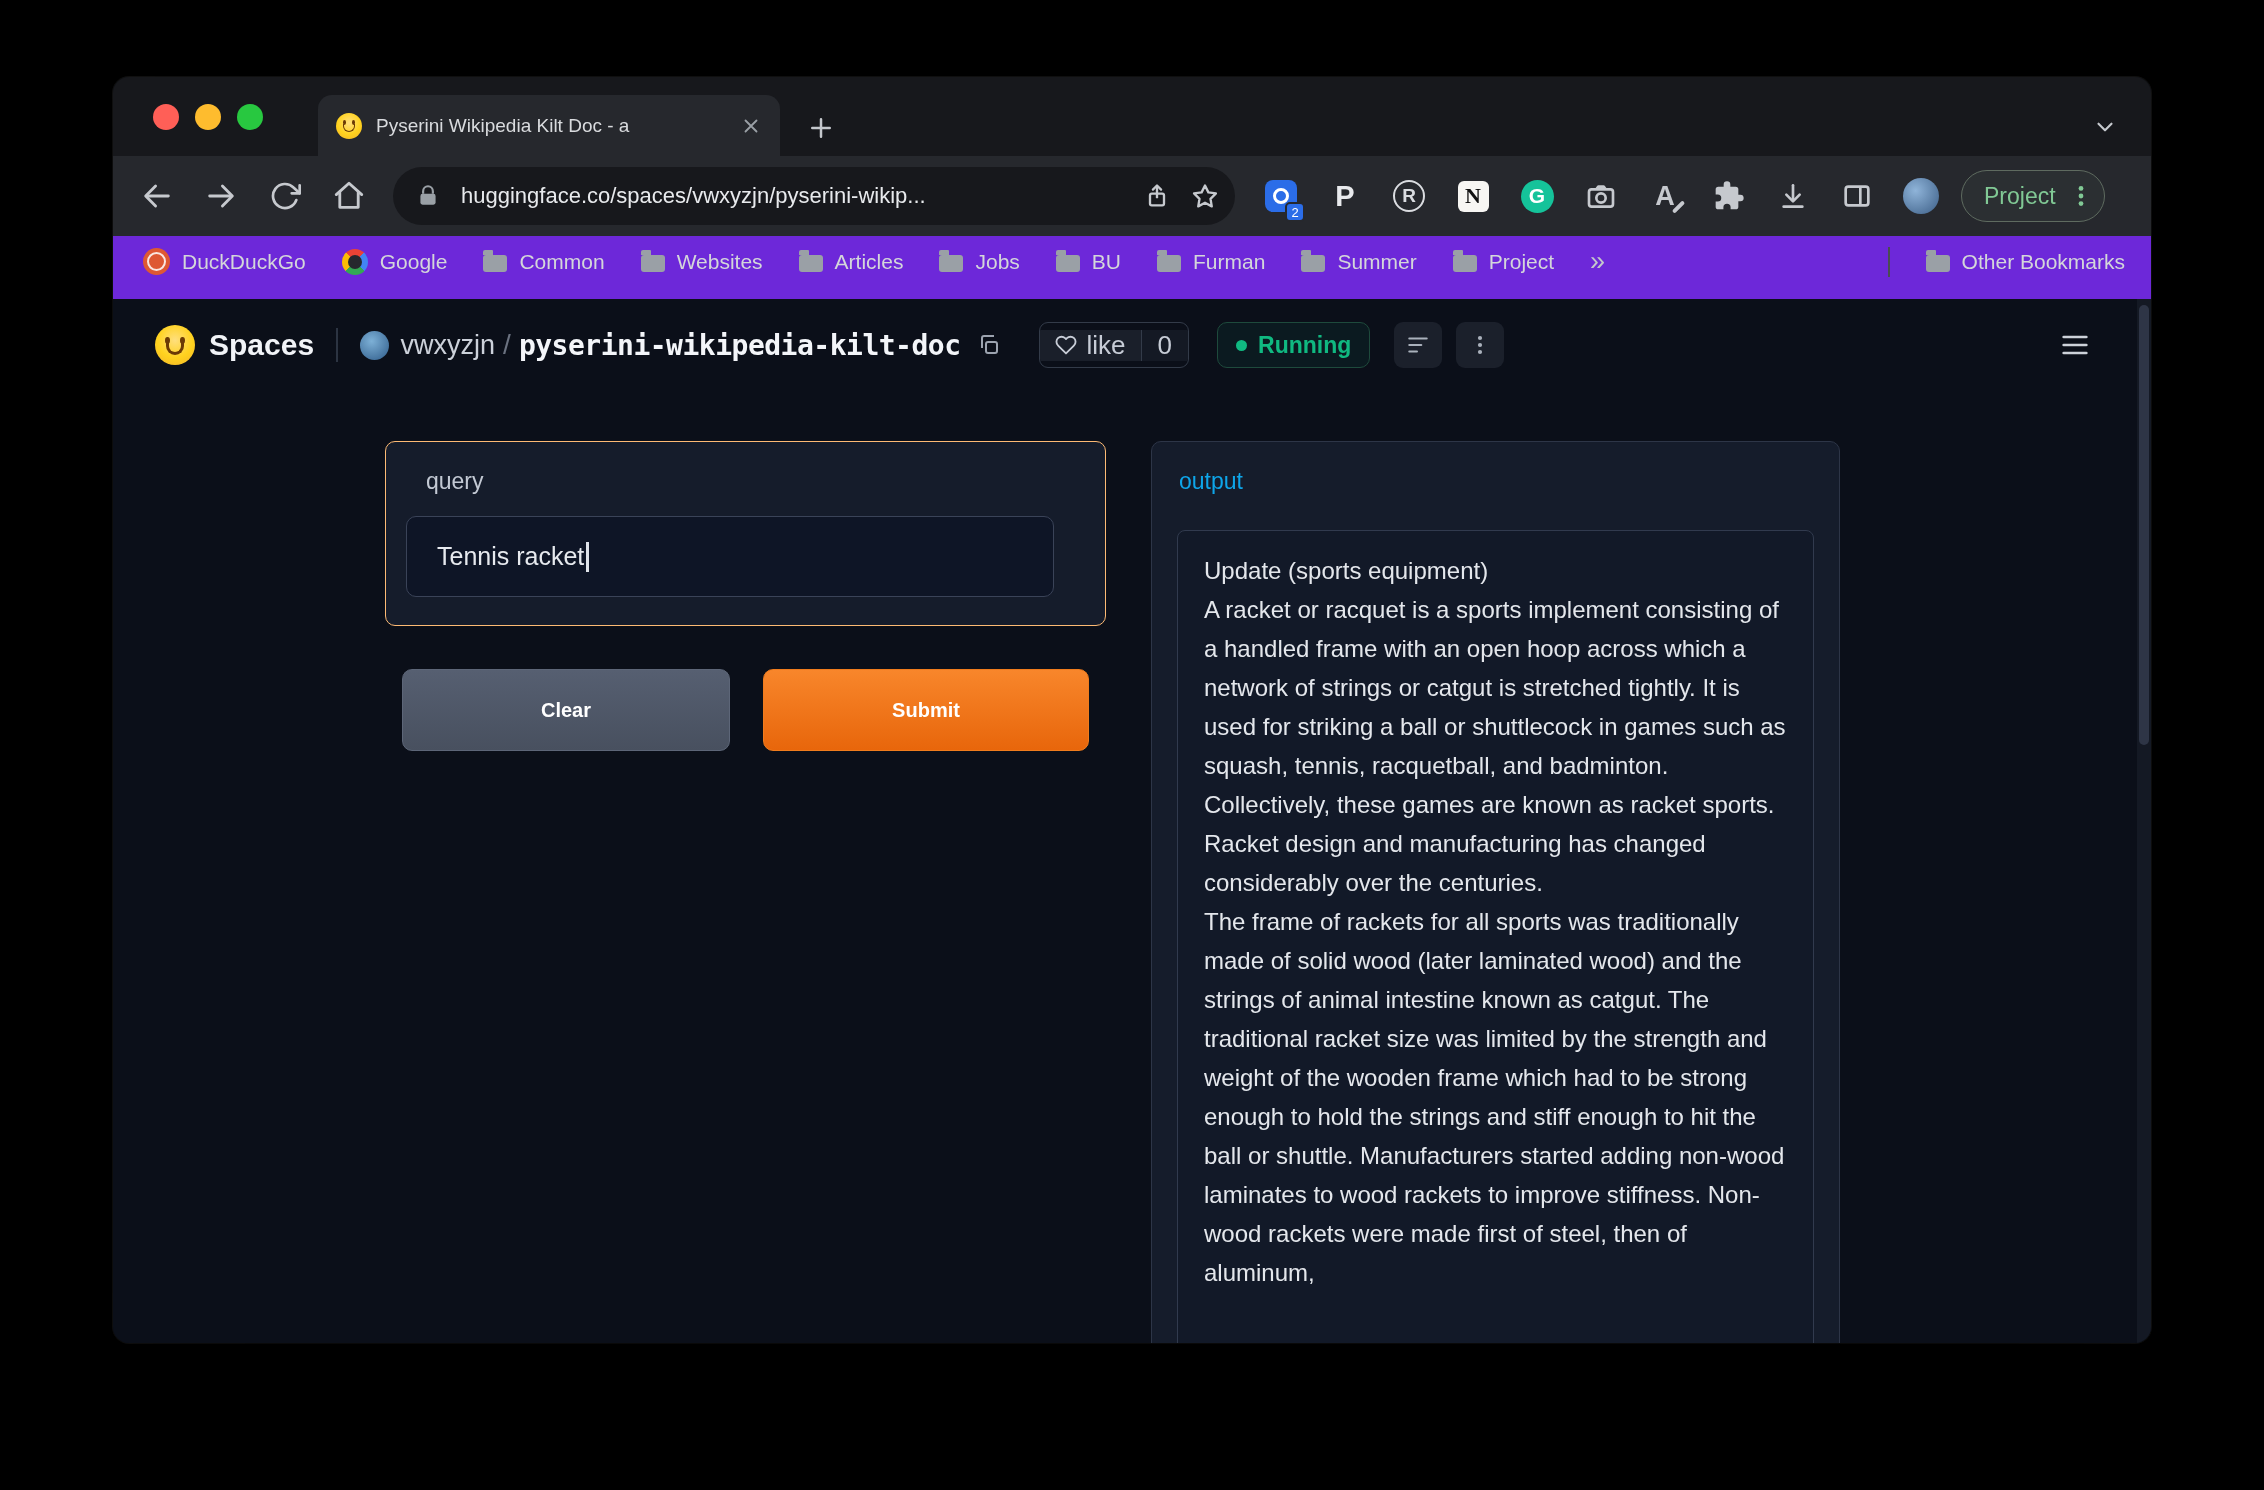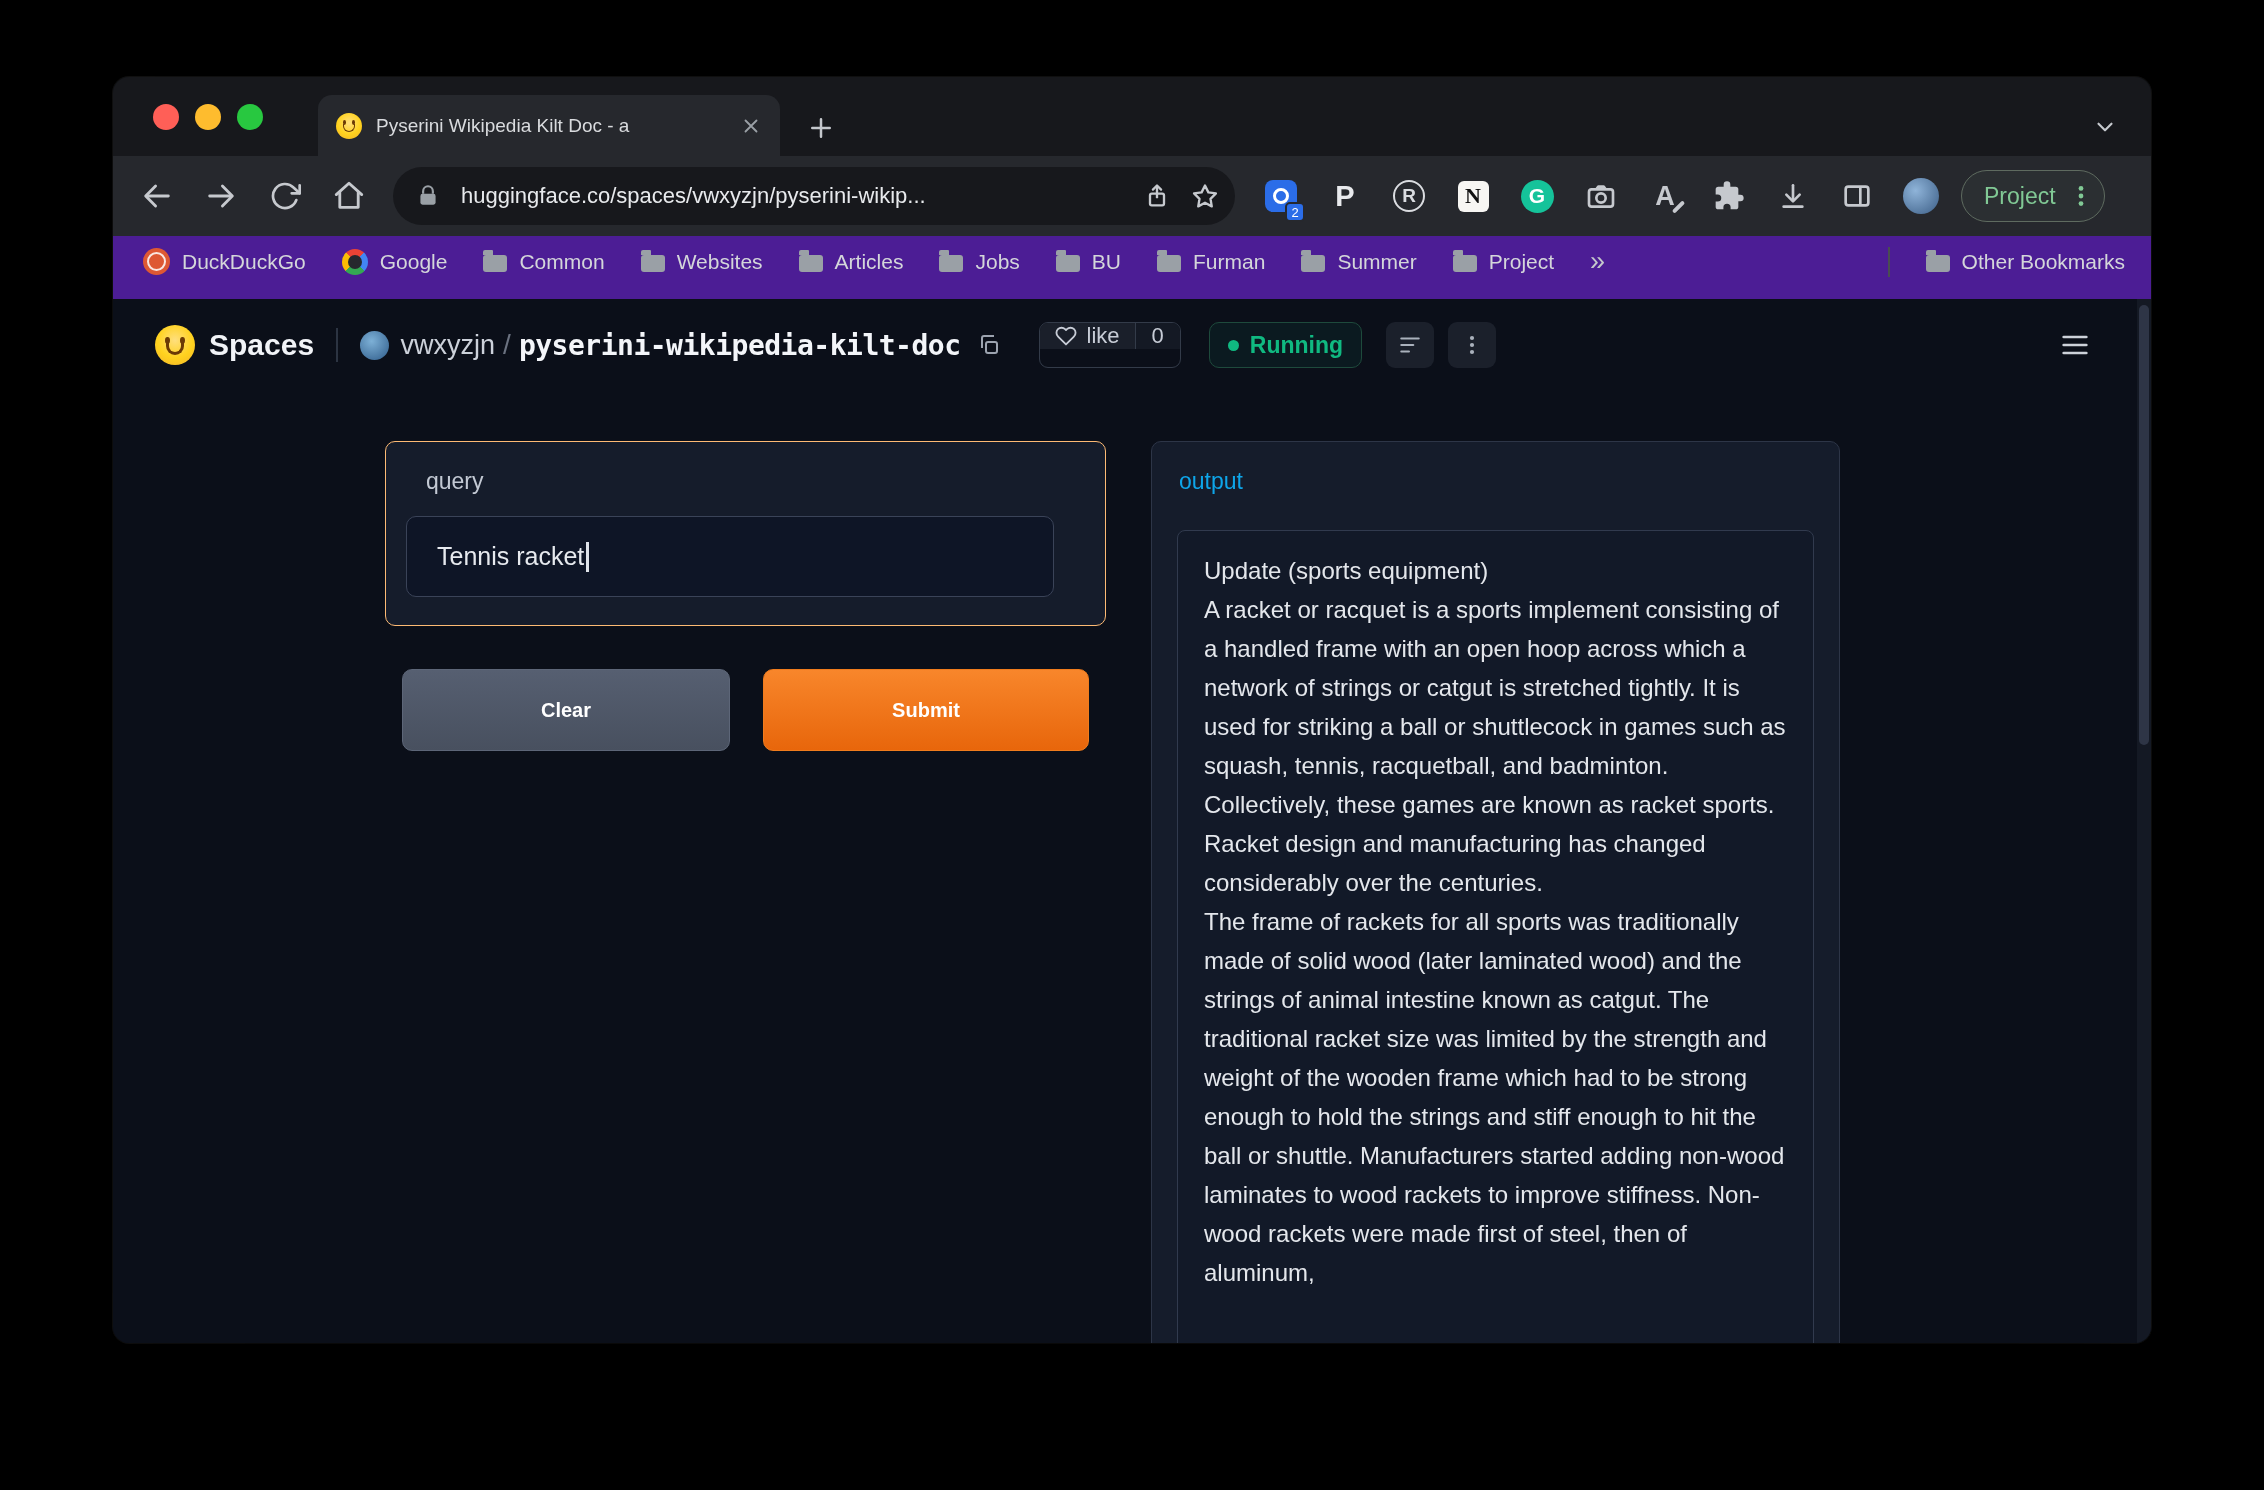--- a/index.html
+++ b/index.html
@@ -46,21 +46,21 @@
   .ext-a { position:relative; font-size:27px; font-weight:700; color:#c6c9ce; }
   .ext-a::after { content:""; position:absolute; right:-11px; bottom:3px; width:15px; height:4px;
                   background:#c6c9ce; transform:rotate(-45deg); border-radius:2px; }
   .avatar-browser { width:36px; height:36px; border-radius:50%;
                     background:radial-gradient(circle at 35% 35%, #8fb4d9, #3c5e86); }
   .update-btn { height:52px; border-radius:26px; border:1.5px solid #5f6b60; color:#81c995;
                 font-size:23px; display:flex; align-items:center; gap:12px; padding:0 10px 0 22px;
                 margin-left:18px; background:rgba(129,201,149,.05); }
 
   
-  .bookmarks { height:63px; background:#4c1d95; display:flex; align-items:center;
+  .bookmarks { height:63px; background:#6d28d9; display:flex; align-items:center;
                padding:0 26px 12px 30px; gap:36px; font-size:21px; color:#d4d6da;justify-content:space-between; }
   .bm { display:flex; align-items:center; gap:12px; white-space:nowrap; }
   .folder { width:24px; height:17px; background:#9aa0a6; border-radius:3px; position:relative; margin-top:3px; }
   .folder::before { content:""; position:absolute; top:-5px; left:0; width:10px; height:5px;
                     background:#9aa0a6; border-radius:2px 1px 0 0; }
   .ddg-icon { width:27px; height:27px; border-radius:50%; background:#de5833; position:relative; }
   .ddg-icon::before { content:""; position:absolute; inset:4px; border:2px solid #fff; border-radius:50%; opacity:.85; }
   .g-icon { width:26px; height:26px; border-radius:50%; position:relative;
             background:conic-gradient(from -45deg, #ea4335 0 25%, #4285f4 0 50%, #34a853 0 75%, #fbbc05 0 100%); }
   .g-icon::after { content:""; position:absolute; inset:6px; background:#26282d; border-radius:50%; }
@@ -81,22 +81,22 @@
   .hdr-logo { font-size:40px; }
   .spaces-label { font-size:30px; font-weight:700; color:#f1f3f7; margin-left:14px; }
   .hdr-divider { width:1.5px; height:34px; background:#2c3442; margin:0 22px; }
   .hf-avatar { width:29px; height:29px; border-radius:50%;
                background:radial-gradient(circle at 40% 35%, #7db0d6, #2f5c8a); }
   .owner { font-size:27px; color:#ccd1da; margin-left:12px; }
   .slash { font-size:28px; color:#6b7280; margin:0 8px; }
   .space-name { font-family:"DejaVu Sans Mono", monospace; font-weight:700; font-size:28px;
                 color:#f3f5f9; letter-spacing:-0.5px; }
   .copy-btn { margin-left:16px; display:flex; }
-  .like-pill { display:flex; align-items:flex-start; height:46px; border:1px solid #333b49; border-radius:9px;
-               overflow:hidden; margin-left:38px; font-size:22px; color:#c7ccd6; }
+  .like-pill { display:flex; align-items:center; height:46px; border:1px solid #333b49; border-radius:9px;
+               overflow:hidden; margin-left:38px; font-size:26px; color:#c7ccd6; }
   .like-left { display:flex; gap:10px; padding:0 15px; align-items:center; background:#1a1f2a; }
   .like-count { padding:0 16px; border-left:1px solid #333b49; background:#141924; display:flex; align-items:center; }
   .running-pill { display:flex; align-items:center; gap:11px; height:46px; padding:0 18px; border-radius:10px;
                   margin-left:28px; background:rgba(16,185,129,.07); border:1px solid #1e4a3c;
                   color:#10b981; font-size:23px; font-weight:600; }
   .running-dot { width:11px; height:11px; border-radius:50%; background:#10b981; }
   .hdr-iconbtn { width:48px; height:46px; border-radius:9px; background:#1b202b;
                  display:flex; align-items:center; justify-content:center; margin-left:24px; }
   .hdr-iconbtn + .hdr-iconbtn { margin-left:14px; }
   .hamburger { margin-left:auto; display:flex; }

